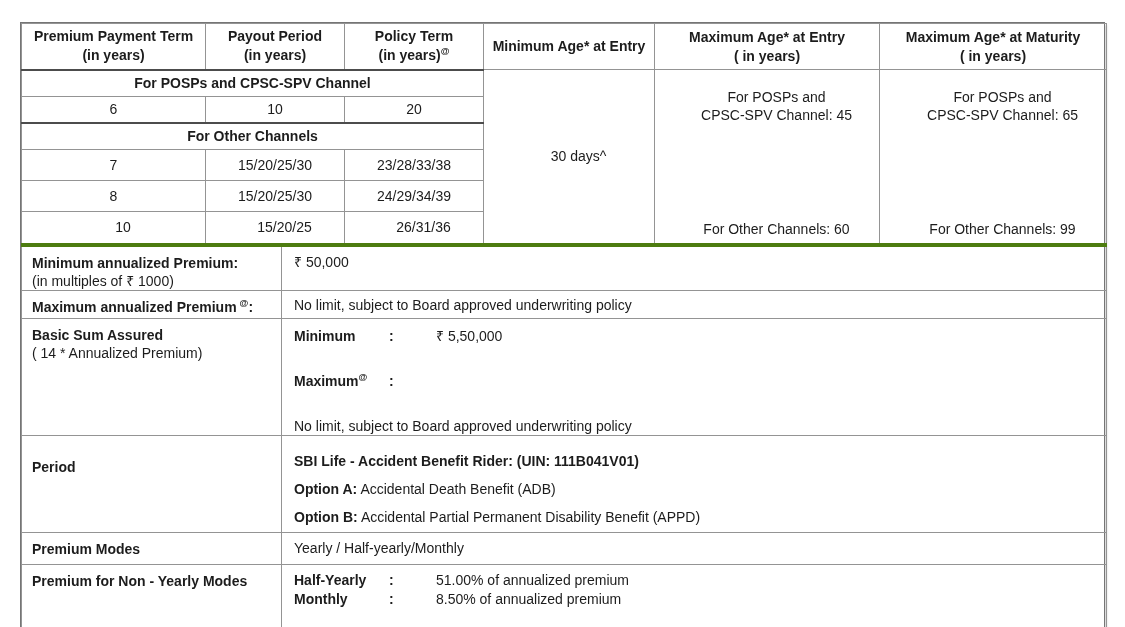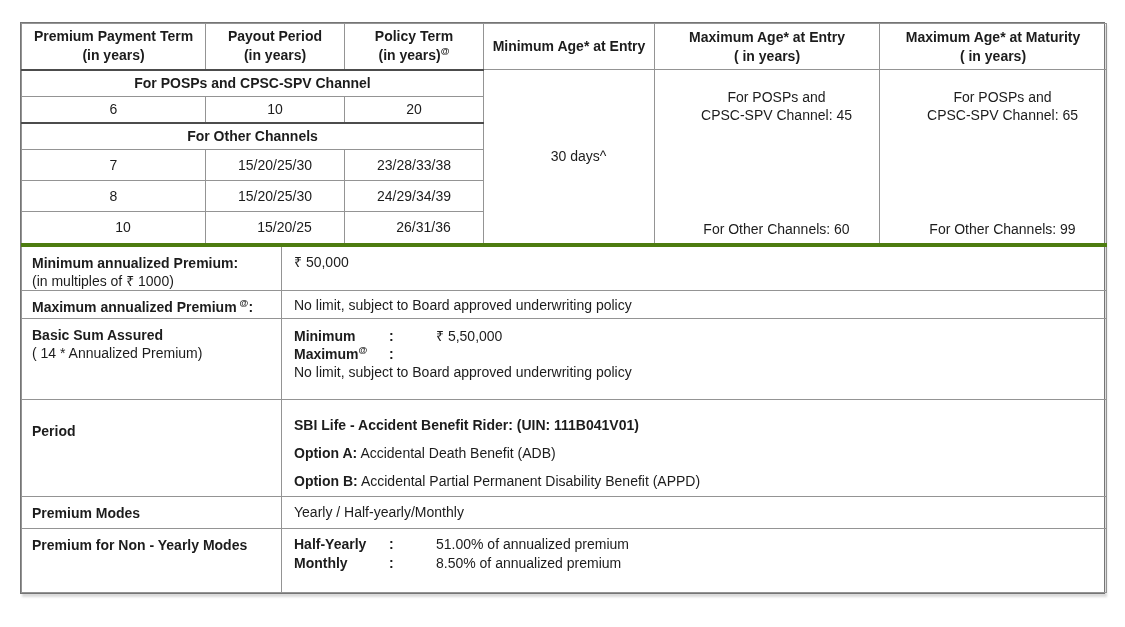--- a/index.html
+++ b/index.html
@@ -62,21 +62,21 @@
   .lower td { vertical-align: top; }
   .label-cell { padding: 7px 10px 0 10px; line-height: 18px; }
   .label-cell .main { font-weight: bold; }
   .label-cell.pad-lg { padding-top: 22px; }
   .value-cell { padding: 6px 10px 0 12px; line-height: 18px; }
   .value-cell.pad-sm { padding-top: 5px; }
   .b { font-weight: bold; }
 
   .line { line-height: 18px; }
   .bsa-line1 { margin-top: 2px; }
-  .bsa-line  { margin-top: 0; }
+  .bsa-line  { margin-top: 27px; }
   .rider-line1 { margin-top: 10px; }
   .rider-line  { margin-top: 10px; }
 
   .vlabel { display: inline-block; width: 95px; font-weight: bold; }
   .vcolon { display: inline-block; width: 47px; font-weight: bold; }
 
   .ny-line { line-height: 19px; }
 </style>
 </head>
 <body>

